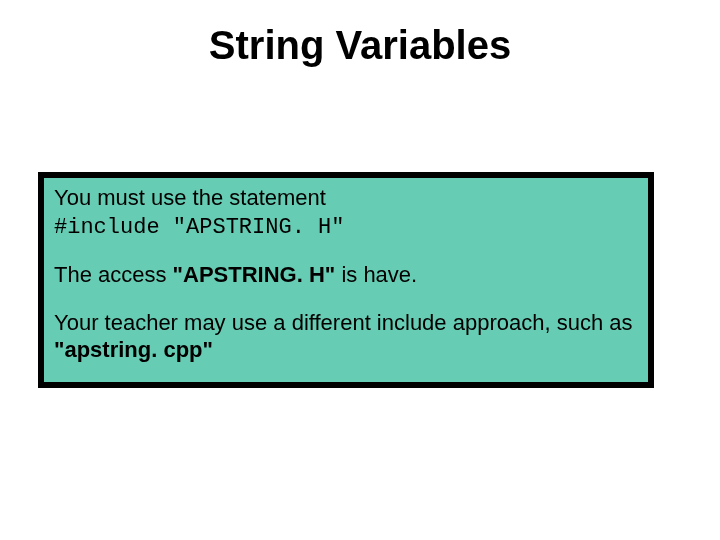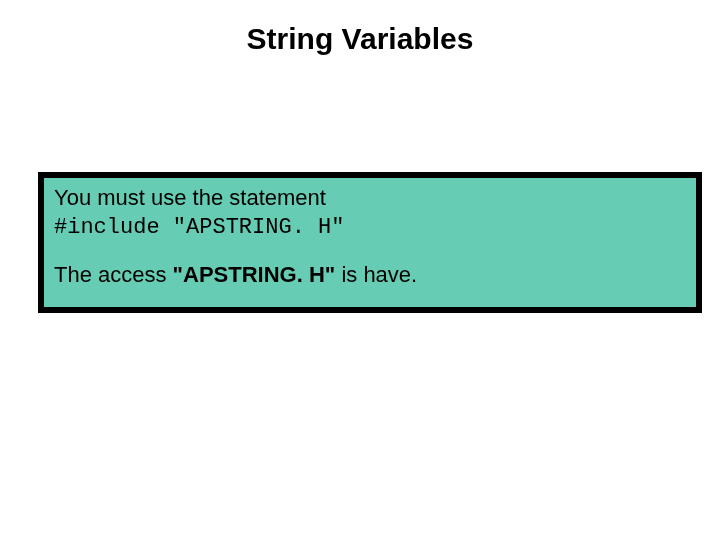--- a/index.html
+++ b/index.html
@@ -13,31 +13,31 @@
   }
   .slide {
     width: 720px;
     height: 540px;
     position: relative;
     box-sizing: border-box;
   }
   .title {
     text-align: center;
     font-weight: bold;
-    font-size: 30px;
+    font-size: 40px;
     line-height: 1.15;
     color: #000;
     margin-top: 22px;
     margin-bottom: 30px;
   }
   .content-box {
     position: absolute;
     left: 38px;
     top: 150px;
-    width: 664px;
+    width: 616px;
     box-sizing: border-box;
     background: #66ccb3;
     border: 6px solid #000;
     padding: 6px 10px 18px 10px;
     color: #000;
   }
   .content-box p {
     margin: 0 0 20px 0;
     font-size: 22px;
     line-height: 1.25;
@@ -63,15 +63,18 @@
   </div>
 
   <div class="content-box">
     <p>
       <span>You must use the statement</span><br>
       <span class="mono">#include "APSTRING. H"</span><br>
     </p>
     <p>
       <span>The access </span><span class="bold">"APSTRING. H"</span><span> is have.</span>
     </p>
+    <p>
+      <span>Your teacher may use a different include approach, such as </span><span class="bold">"apstring. cpp"</span>
+    </p>
   </div>
 
 </div>
 
 </body></html>

